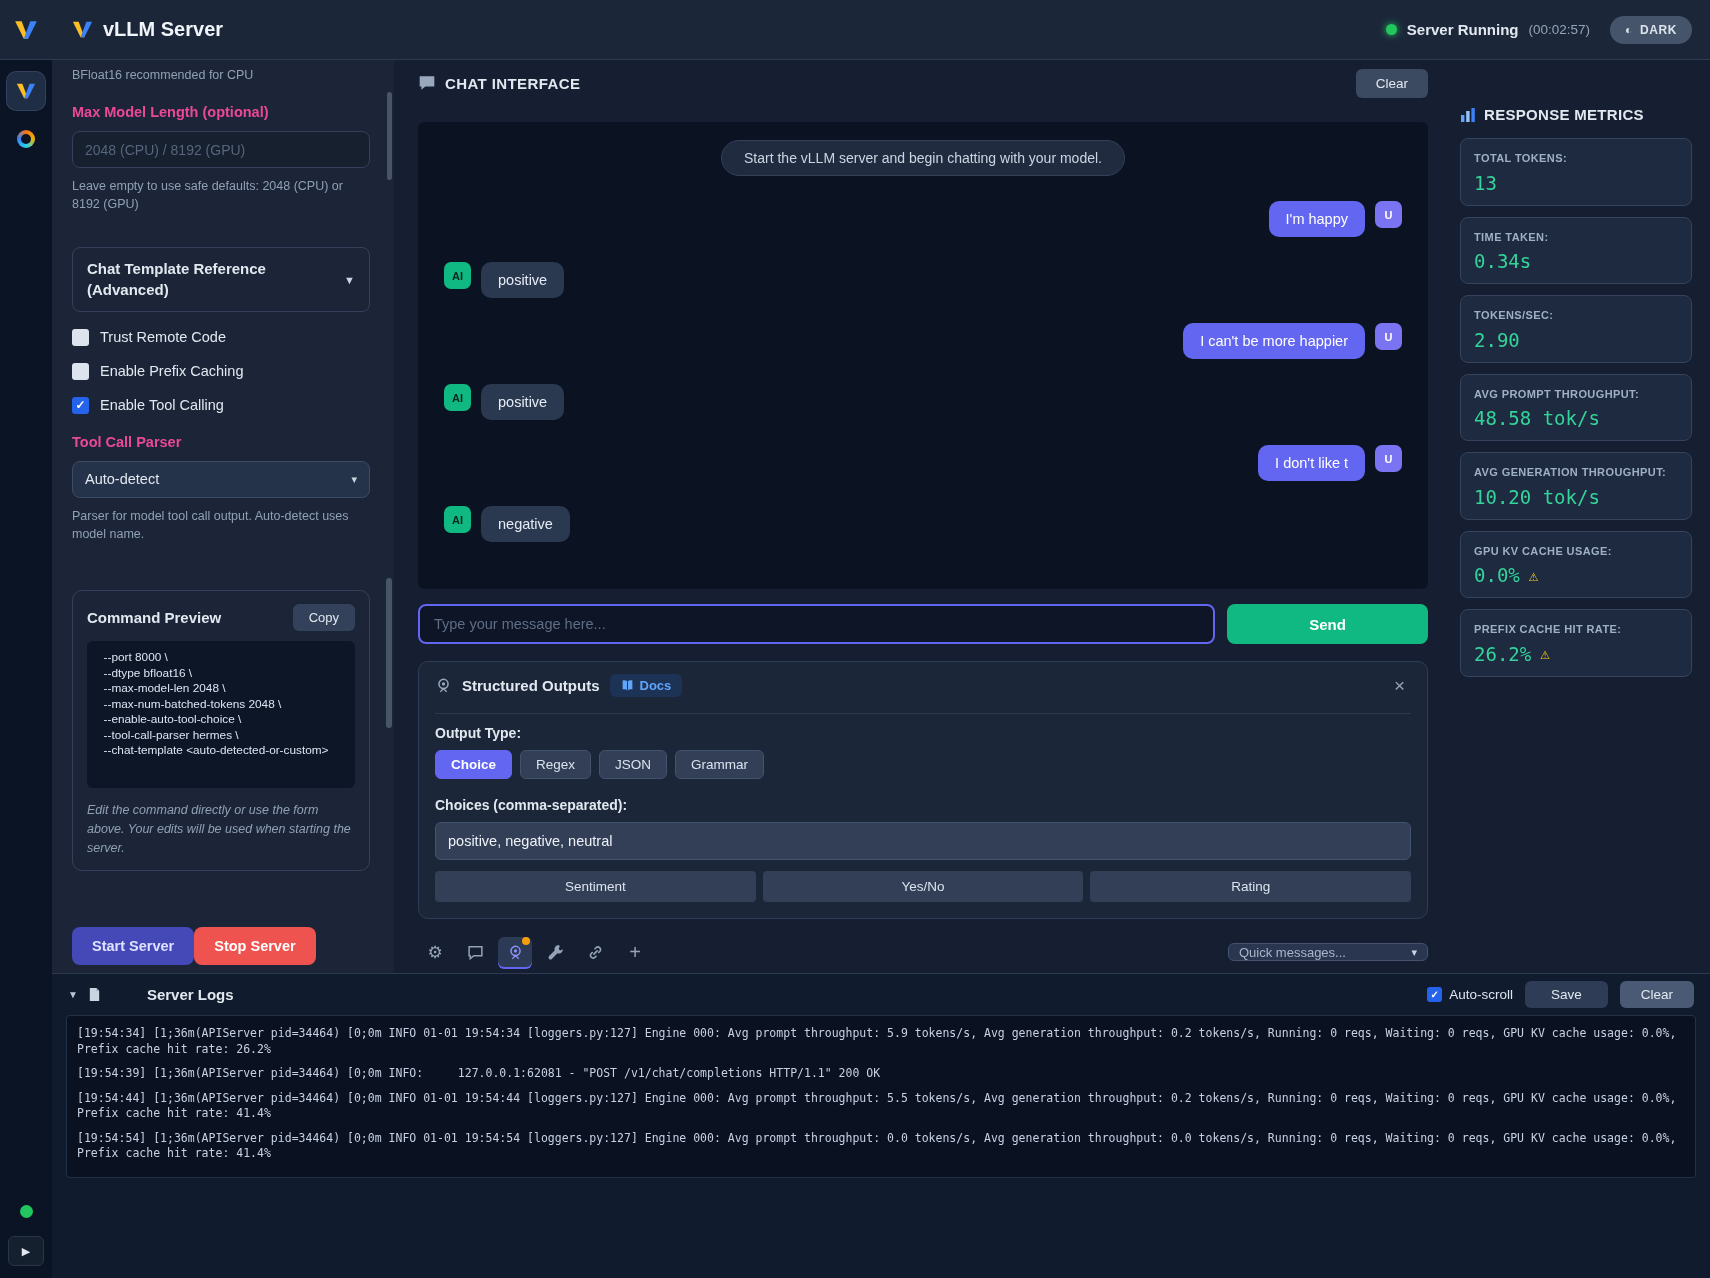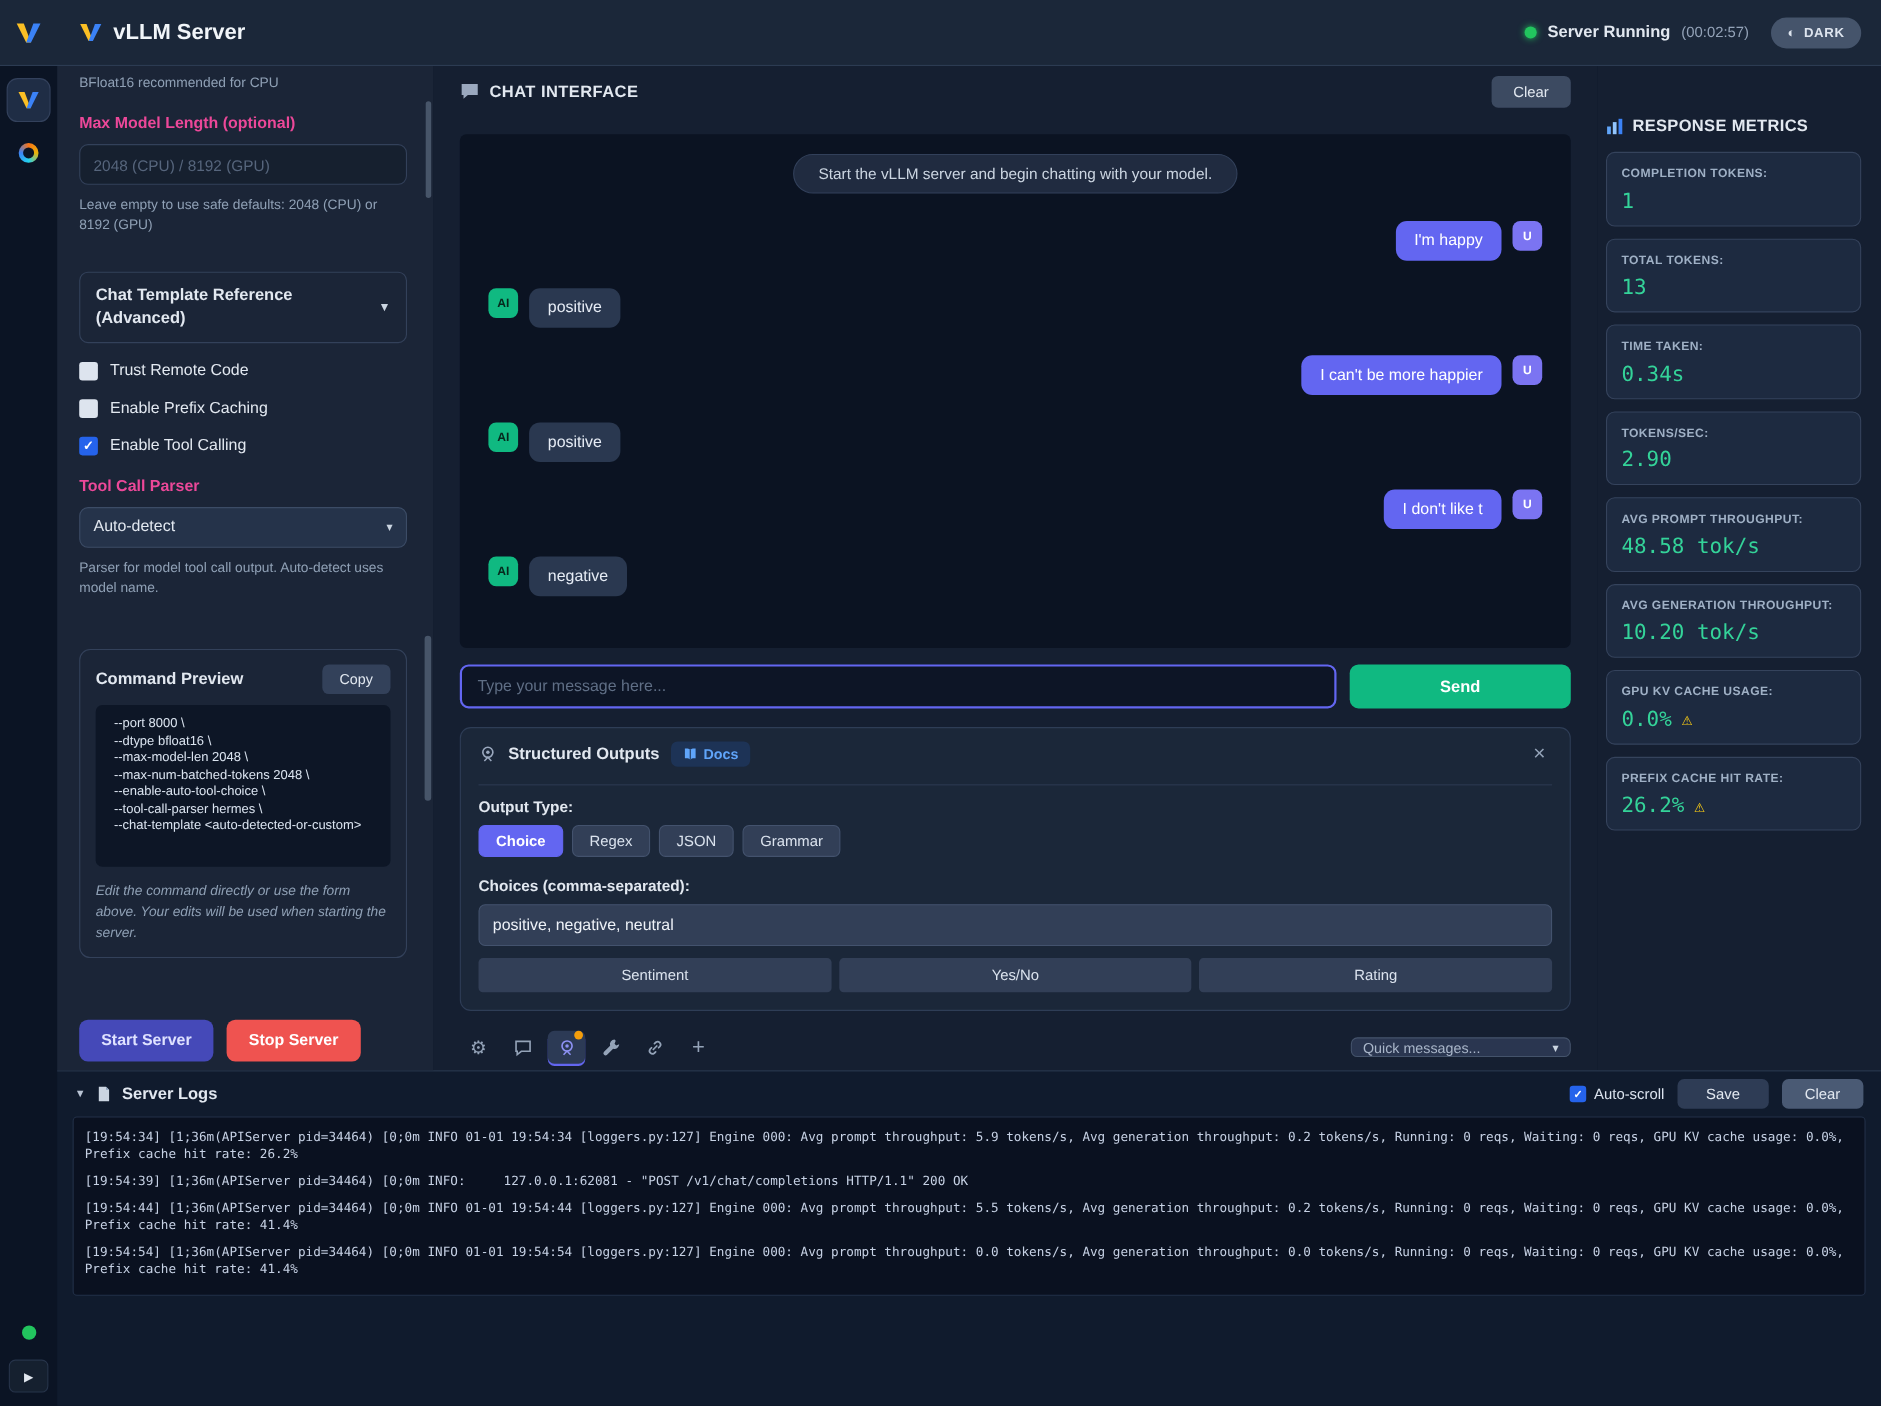--- a/index.html
+++ b/index.html
@@ -71,21 +71,21 @@
   .cmd-title { font-weight:700; font-size:15px; }
   .copy-btn { background:#33415a; color:#e2e8f0; border:none; border-radius:6px;
     padding:6px 16px; font-size:13px; cursor:pointer; }
   .cmd-code { margin-top:10px; background:#0d1626; border-radius:6px; padding:9px 12px 9px 10px;
     font-family:Liberation Sans, sans-serif; font-size:11.8px; line-height:1.32;
     color:#dbe4f0; position:relative; height:147px; overflow:hidden;
     white-space:pre-wrap; word-break:break-word; }
   .code-scroll { position:absolute; right:2px; top:32px; width:5px; height:88px;
     background:#475569; border-radius:3px; }
   .cmd-help { margin-top:13px; color:#8fa0b5; font-size:12.5px; font-style:italic; line-height:1.5; }
-  .server-btns { display:flex; gap:12px; margin-top:56px; }
+  .server-btns { display:flex; margin-top:56px; }
   .start-btn { background:#4549b8; color:#dfe2ff; border:none; border-radius:8px;
     padding:11px 20px; font-weight:700; font-size:14.5px; cursor:pointer; }
   .stop-btn { background:#ef5350; color:#fff; border:none; border-radius:8px;
     padding:11px 20px; font-weight:700; font-size:14.5px; cursor:pointer; }
 
   
   .chat-main { flex:1; background:#151f31; display:flex; flex-direction:column;
     padding:0 24px; min-width:0; overflow:hidden; }
   .chat-head { flex:0 0 46px; display:flex; align-items:center; gap:9px; }
   .chat-head svg { width:18px; height:18px; color:#9aa8be; }
@@ -158,21 +158,21 @@
   .mvalue { margin-top:5px; font-family:"DejaVu Sans Mono",monospace; font-size:19px;
     color:#34d399; display:flex; align-items:center; gap:9px; }
   .warn { color:#facc15; font-size:16px; }
 
   
   .logs { flex:1; background:#101b2d; border-top:1px solid #2c3b52; display:flex;
     flex-direction:column; min-height:0; }
   .logs-header { display:flex; align-items:center; gap:9px; padding:7px 16px 5px; }
   .logs-caret { color:#b9c4d4; font-size:10px; cursor:pointer; }
   .logs-header svg { width:15px; height:15px; }
-  .logs-title { font-weight:700; font-size:15px; }
+  .logs-title { font-weight:700; font-size:15px;margin-left:36px; }
   .logs-right { margin-left:auto; display:flex; align-items:center; gap:12px; }
   .as-wrap { display:flex; align-items:center; gap:7px; font-size:13.5px; color:#dbe3ee; cursor:pointer; }
   .cb.small { width:15px; height:15px; flex:0 0 15px; font-size:10px; }
   .save-btn { background:#2e3c55; border:none; color:#e2e8f0; border-radius:6px;
     padding:6px 26px; font-size:13.5px; cursor:pointer; }
   .clearlogs-btn { background:#4a5a74; border:none; color:#e2e8f0; border-radius:6px;
     padding:6px 21px; font-size:13.5px; cursor:pointer; }
   .logs-body { margin:2px 14px 0; background:#0a1120; border:1px solid #223048;
     border-radius:4px; padding:6px 10px; font-family:"DejaVu Sans Mono",monospace;
     font-size:11.5px; line-height:1.35; color:#c6d1e4; }
@@ -409,26 +409,20 @@
           <div class="metrics-head">
             <svg viewBox="0 0 16 16">
               <rect x="1" y="8" width="3.4" height="7" fill="#60a5fa"></rect>
               <rect x="6.2" y="4" width="3.4" height="11" fill="#93c5fd"></rect>
               <rect x="11.4" y="1" width="3.4" height="14" fill="#3b82f6"></rect>
             </svg>
             <span class="metrics-title">RESPONSE METRICS</span>
           </div>
 
           <div class="mcard">
-            <div class="mlabel">COMPLETION TOKENS:</div>
-            <div class="mvalue">
-                <span>1</span>
-              </div>
-          </div>
-          <div class="mcard">
             <div class="mlabel">TOTAL TOKENS:</div>
             <div class="mvalue">
                 <span>13</span>
               </div>
           </div>
           <div class="mcard">
             <div class="mlabel">TIME TAKEN:</div>
             <div class="mvalue">
                 <span>0.34s</span>
               </div>

